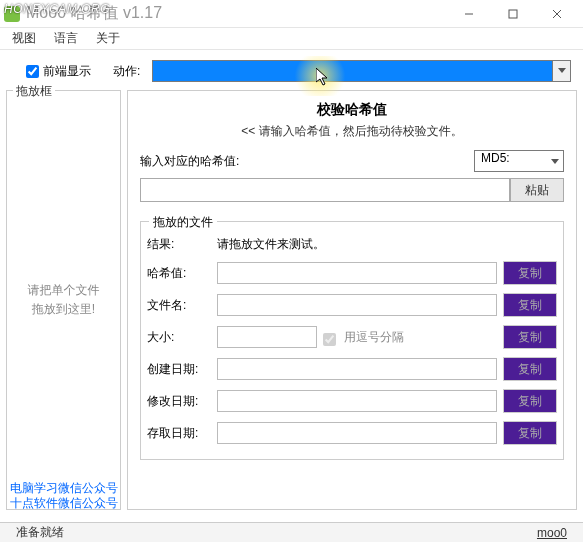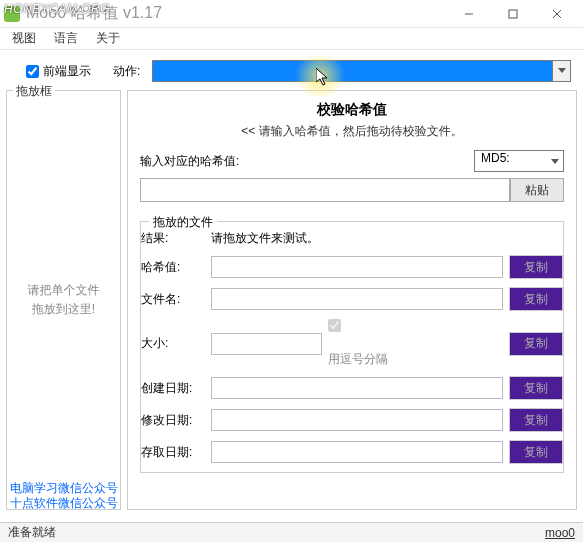--- a/index.html
+++ b/index.html
@@ -28,28 +28,28 @@
 .section-title { text-align: center; font-weight: bold; font-size: 14px; margin: 4px 0; }
 .hint { text-align: center; color: #333; margin-bottom: 10px; }
 .row { display: flex; align-items: center; margin: 6px 0; gap: 6px; }
 .row label.lab { width: 110px; }
 .row-input { display: flex; margin: 4px 0 10px 0; }
 .hash-input { flex: 1; height: 24px; border: 1px solid #aaa; padding: 0 4px; }
 .btn { height: 24px; min-width: 54px; background: #e8e8e8; border: 1px solid #aaa; color: #333; padding: 0 8px; }
 .btn.disabled { color: #aaa; background: #4c1d95; border-color: #ccc; }
 .algo-select { height: 22px; border: 1px solid #7a7a7a; min-width: 90px; padding: 0 16px 0 6px; background: #fff; position: relative; }
 .algo-select .arrow { position: absolute; right: 4px; top: 50%; transform: translateY(-50%); }
-.fieldset { border: 1px solid #ccc; margin-top: 19px; padding: 0; position: relative; }
+.fieldset { border: 1px solid #ccc; margin-top: 19px; padding: 6px; position: relative; }
 .fieldset-title { position: absolute; top: -8px; left: 8px; background: #fff; padding: 0 4px; }
 .frow { display: flex; align-items: center; margin: 8px 0; gap: 6px; }
 .frow .flabel { width: 64px; }
 .frow .fval { flex: 1; height: 22px; border: 1px solid #bbb; background: #fff; }
 .frow .fval-small { width: 100px; }
-.comma-chk { display: flex; align-items: flex-start; gap: 19px; color: #888; flex-direction: column; }
-.statusbar { position: absolute; bottom: 0; left: 0; right: 0; height: 20px; border-top: 1px solid #ccc; display: flex; align-items: center; padding: 0 8px; background: #f4f4f4; }
+.comma-chk { display: flex; align-items: flex-end; gap: 8px; color: #888; }
+.statusbar { position: absolute; bottom: 0; left: 0; right: 0; height: 20px; border-top: 1px solid #ccc; display: flex; align-items: center; padding: 0 16px; background: #f4f4f4; }
 .status-left { flex: 1; color: #333; }
 .status-right { color: #333; text-decoration: underline; }
 .watermark-tl { position: absolute; top: 2px; left: 4px; color: #fff; font-size: 12px; z-index: 200; text-shadow: 0 0 2px #000; letter-spacing: 0.5px; font-style: italic; }
 .watermark-bl { position: absolute; bottom: 30px; left: 10px; color: #0066ff; font-size: 13px; line-height: 1.3; z-index: 200; }
 </style>
 </head>
 <body>
 
 <div class="watermark-tl">HONEYCAM.ORG</div>
 

